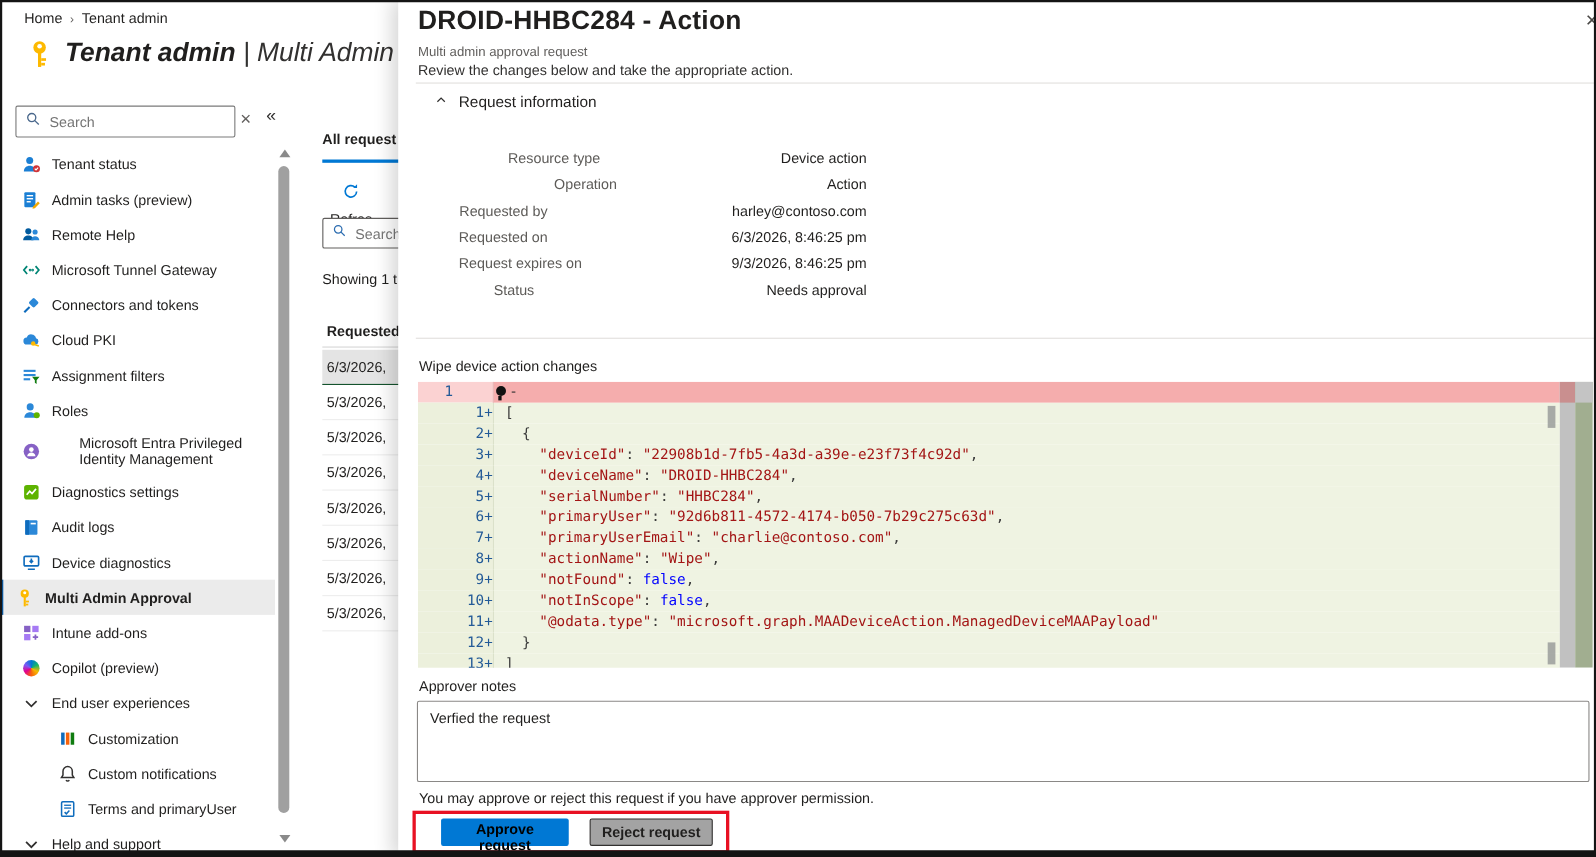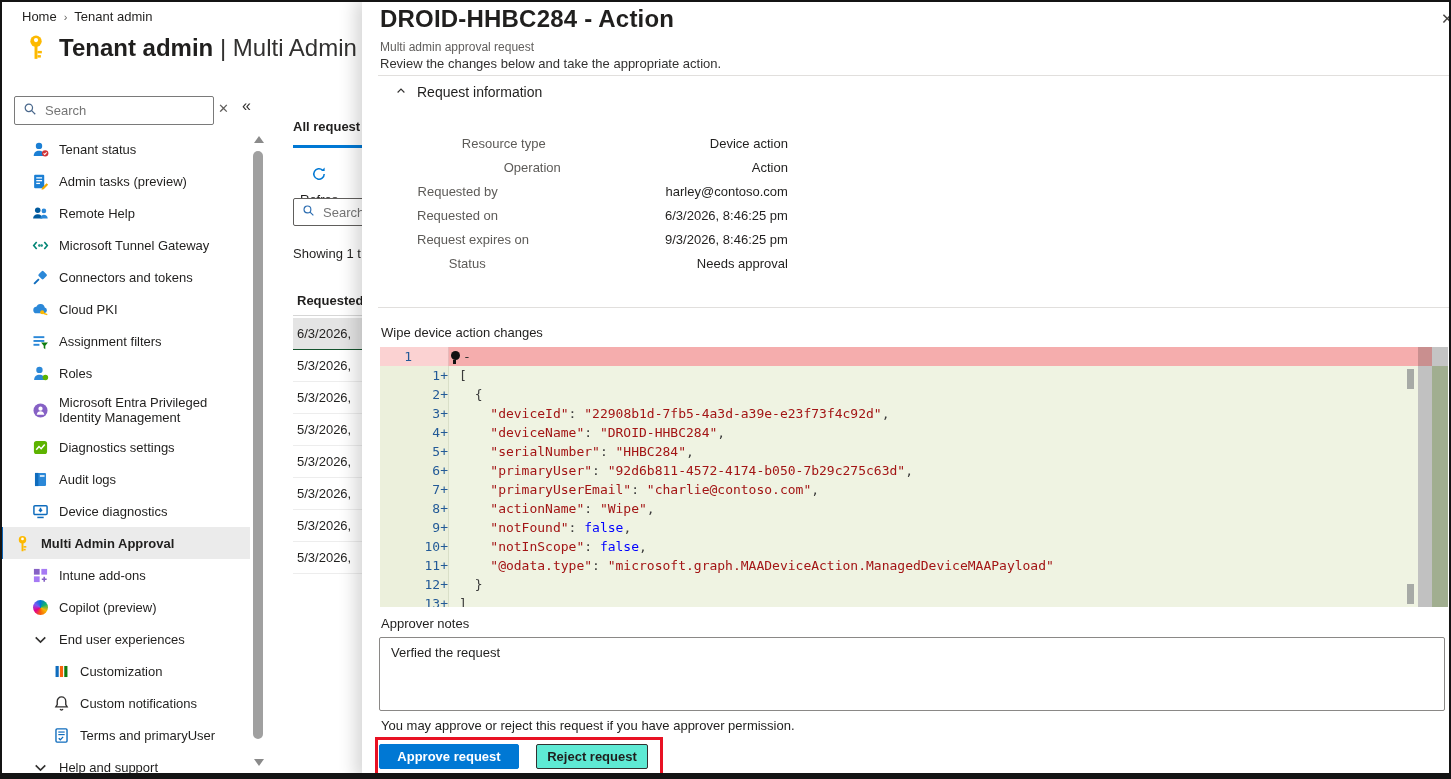--- a/index.html
+++ b/index.html
@@ -3,39 +3,39 @@
 <meta charset="utf-8">
 <style>
   html,body{margin:0;padding:0;background:#fff;}
   body{width:1451px;height:779px;overflow:hidden;font-family:"Liberation Sans",sans-serif;color:#201f1e;position:relative;}
   .frame{position:absolute;inset:0;border:2px solid #141414;border-bottom-width:6px;pointer-events:none;z-index:99;}
   .app{position:absolute;inset:0;background:#fff;}
 
   
   .breadcrumb{position:absolute;left:22px;top:9px;font-size:13px;color:#201f1e;}
   .breadcrumb .sep{color:#605e5c;margin:0 7px;font-size:11px;}
-  .page-header{position:absolute;left:23px;top:34px;display:flex;align-items:flex-start;gap:10px;white-space:nowrap;}
+  .page-header{position:absolute;left:23px;top:34px;display:flex;align-items:flex-end;gap:10px;white-space:nowrap;font-style:italic;}
   .page-header .big-key svg{width:26px;height:26px;display:block;}
   .page-header h1{margin:0;font-size:24px;font-weight:700;}
   .page-header .sub{font-weight:300;color:#323130;}
 
   
   .sb-search{position:absolute;left:14px;top:96px;width:198px;height:27px;border:1px solid #7a7a7a;border-radius:2px;display:flex;align-items:center;background:#fff;}
   .sb-search svg{width:14px;height:14px;margin:0 6px 0 8px;}
   .sb-search input{border:none;outline:none;flex:1;font-size:13px;font-family:inherit;color:#201f1e;min-width:0;background:transparent;}
   .sb-clear{position:absolute;left:218px;top:101px;font-size:13px;color:#605e5c;cursor:pointer;}
   .sb-collapse{position:absolute;left:242px;top:97px;font-size:16px;color:#323130;cursor:pointer;}
 
   nav.sidebar{position:absolute;left:0;top:133px;width:250px;}
-  .nav-item{display:flex;align-items:center;gap:10px;min-height:32px;padding-left:32px;font-size:13px;cursor:pointer;box-sizing:border-box;}
+  .nav-item{display:flex;align-items:center;gap:10px;min-height:32px;padding-left:20px;font-size:13px;cursor:pointer;box-sizing:border-box;}
   .nav-item .nav-icon{width:17px;height:17px;flex:0 0 17px;display:flex;align-items:center;justify-content:center;}
   .nav-item .nav-icon svg{width:17px;height:17px;display:block;}
   .nav-item.indent{padding-left:53px;text-align:center;}
   .nav-item.selected{background:#ebebeb;border-left:3px solid #0c63b4;padding-left:11px;font-weight:700;}
-  .nav-item.wrap .nav-label{width:172px;line-height:15px;padding:6px 0;}
+  .nav-item.wrap .nav-label{width:172px;line-height:15px;padding:6px 0;margin-left:25px;}
   .copilot-dot{width:15px;height:15px;border-radius:50%;background:conic-gradient(#0078d4,#12b76a,#f7b900,#f7630c,#e3008c,#7a5af8,#0078d4);}
 
   .sb-scroll{position:absolute;left:252px;top:133px;width:13px;height:636px;}
   .sb-scroll .thumb{position:absolute;left:1px;top:18px;width:10px;height:588px;background:#a0a0a0;border-radius:5px;}
   .arr{position:absolute;left:2px;width:0;height:0;border-left:5px solid transparent;border-right:5px solid transparent;}
   .arr.up{top:3px;border-bottom:7px solid #8a8a8a;}
   .arr.down{bottom:3px;border-top:7px solid #8a8a8a;}
 
   
   .list-pane{position:absolute;left:293px;top:112px;width:130px;}
@@ -90,22 +90,22 @@
   .vscroll .top-red{position:absolute;top:0;left:0;width:100%;height:19px;background:#c98f8f;}
   .minimap{position:absolute;right:0;top:0;width:16px;height:100%;background:#a1ae90;}
   .minimap .top-gray{position:absolute;top:0;left:0;width:100%;height:19px;background:#c4c4c4;}
 
   
   .notes-label{position:absolute;left:19px;top:616px;font-size:13px;}
   .notes{position:absolute;left:17px;top:637px;width:1066px;height:74px;box-sizing:border-box;border:1px solid #8a8886;border-radius:2px;padding:7px 11px;font-size:13px;font-family:inherit;resize:none;color:#201f1e;}
   .perm{position:absolute;left:19px;top:718px;font-size:13px;}
   .redbox{position:absolute;left:13px;top:737px;width:288px;height:39px;border:3px solid #e81123;box-sizing:border-box;}
   .btn{position:absolute;top:4px;height:25px;font-size:13px;font-weight:700;font-family:inherit;border-radius:2px;cursor:pointer;}
-  .btn.approve{left:1px;width:140px;background:#0078d4;color:#ffffff;border:1px solid #0078d4;}
-  .btn.reject{left:158px;width:112px;background:#5eead4;color:#201f1e;border:1px solid #323130;}
+  .btn.approve{left:23px;width:116px;background:#0078d4;color:#000000;border:1px solid #0078d4;}
+  .btn.reject{left:158px;width:112px;background:#a3a3a3;color:#201f1e;border:1px solid #323130;}
 </style>
 </head>
 <body>
 
 <div class="app">
 
   <div class="breadcrumb">
     <span>Home</span><span class="sep">›</span><span>Tenant admin</span>
   </div>
   <div class="page-header">

